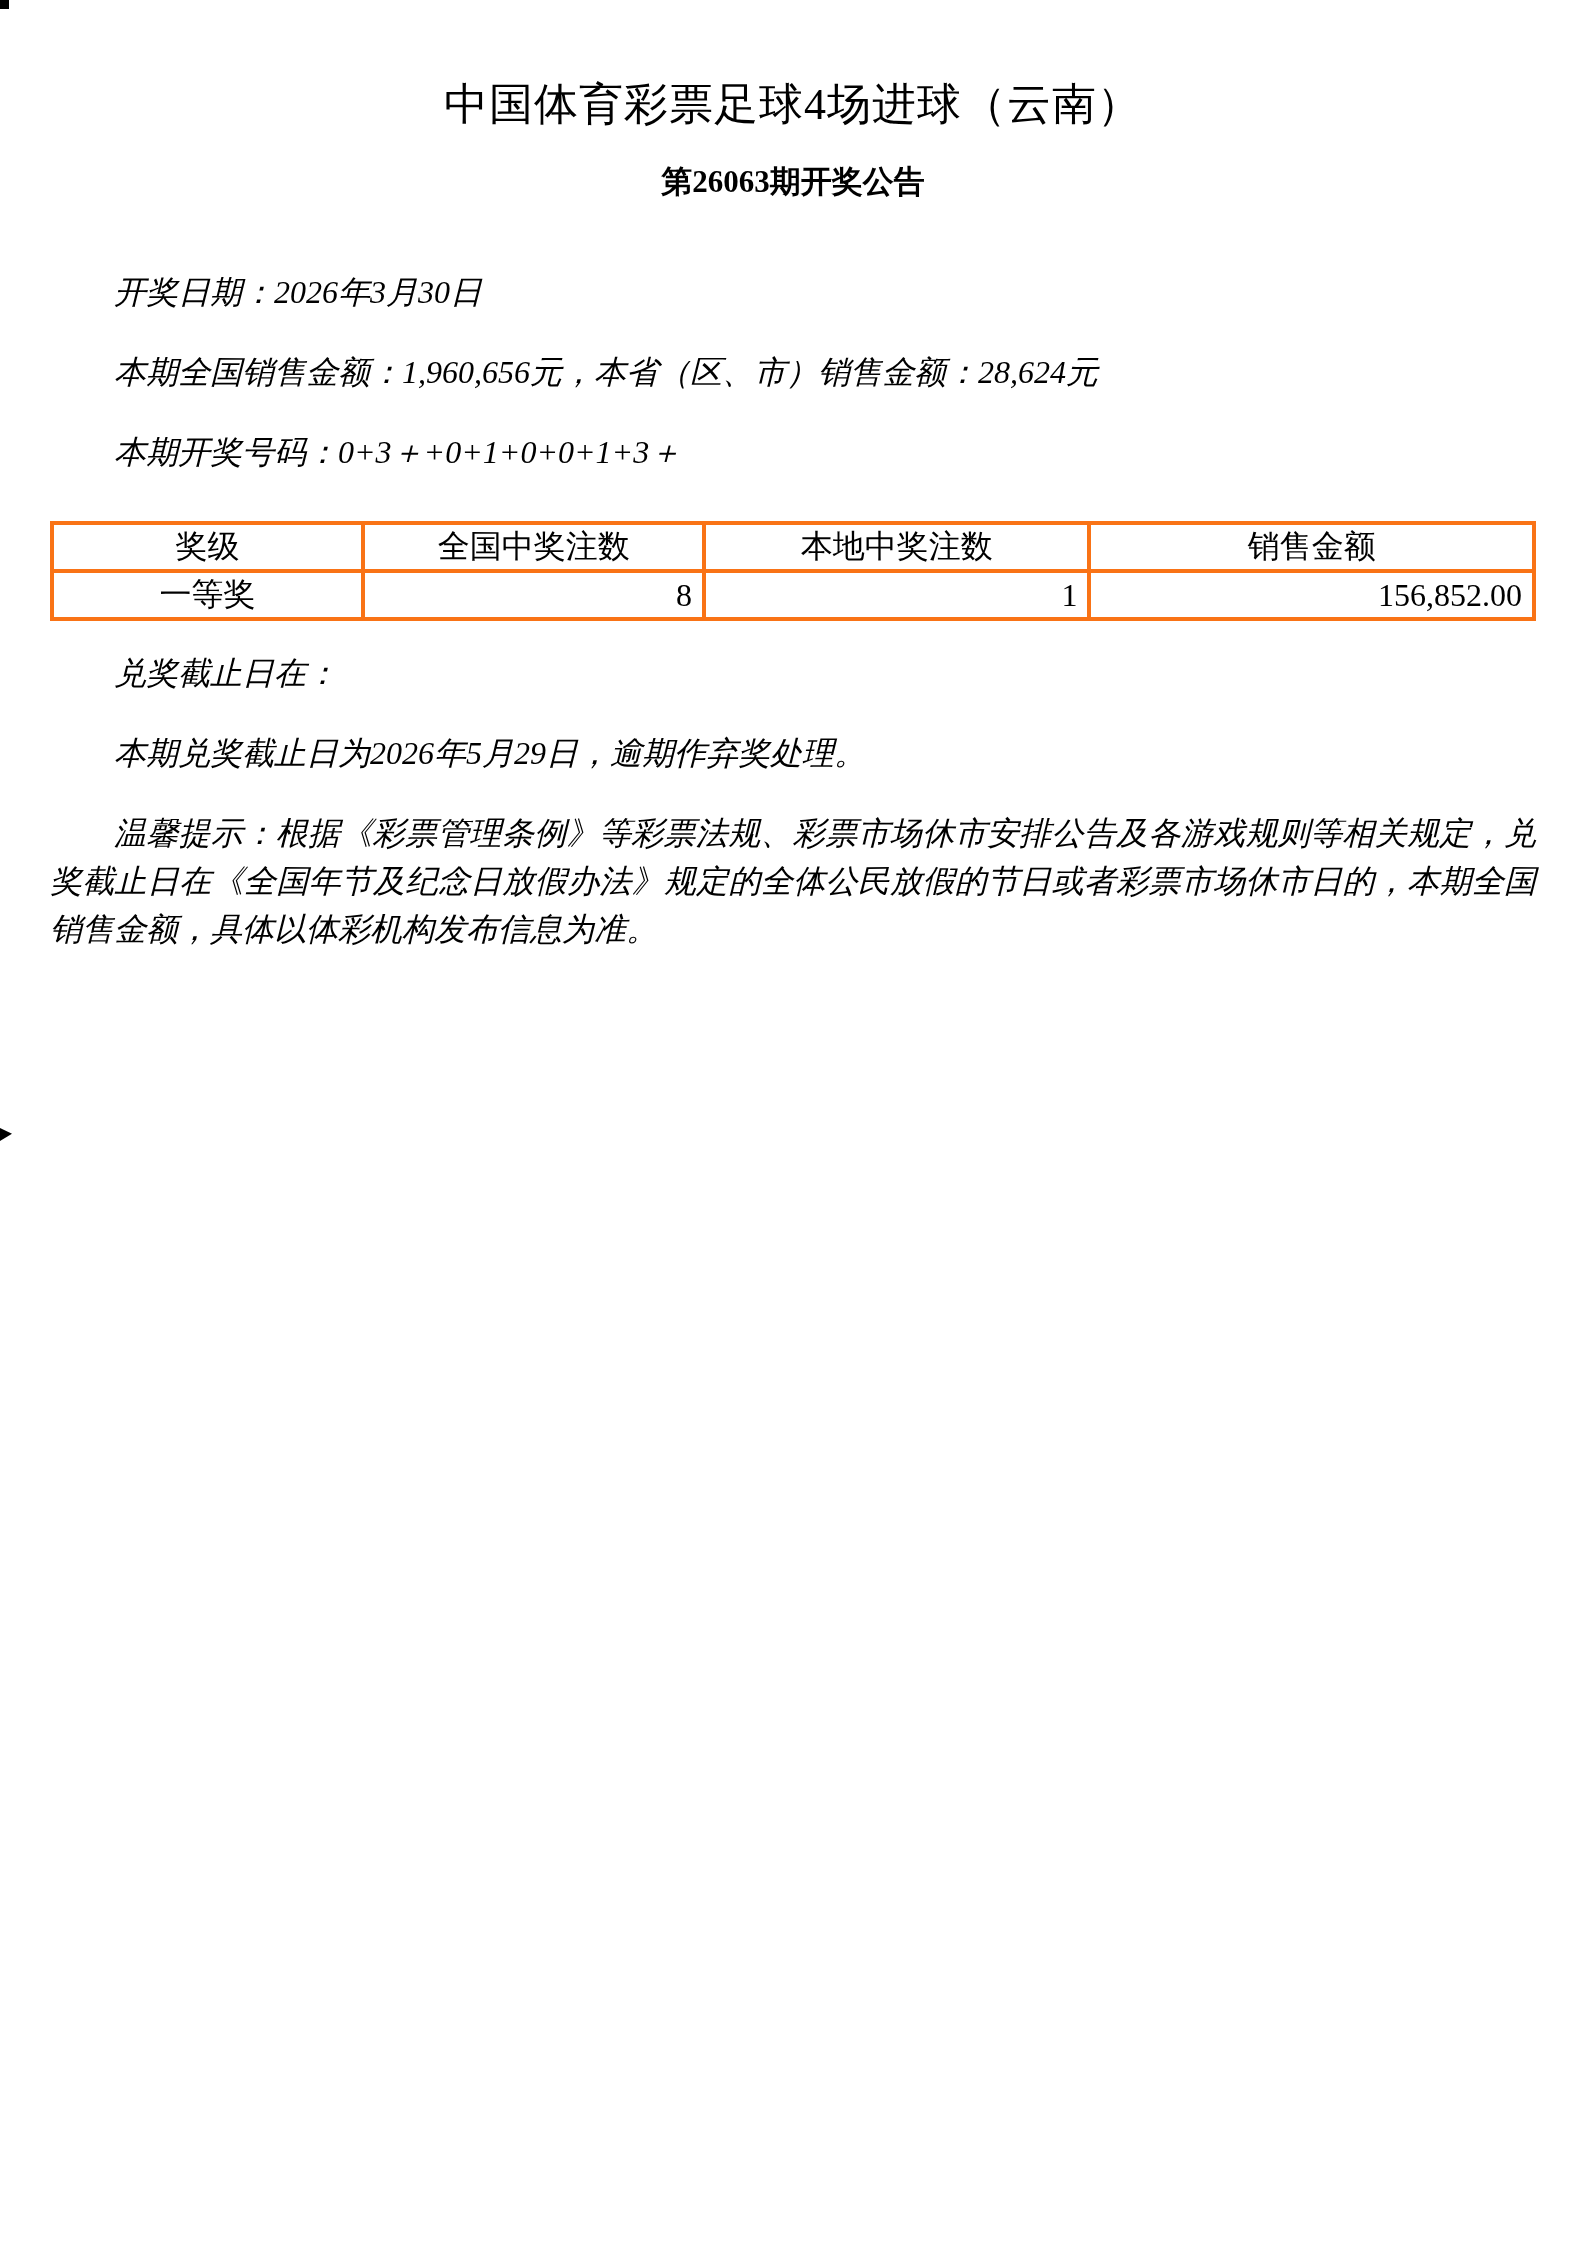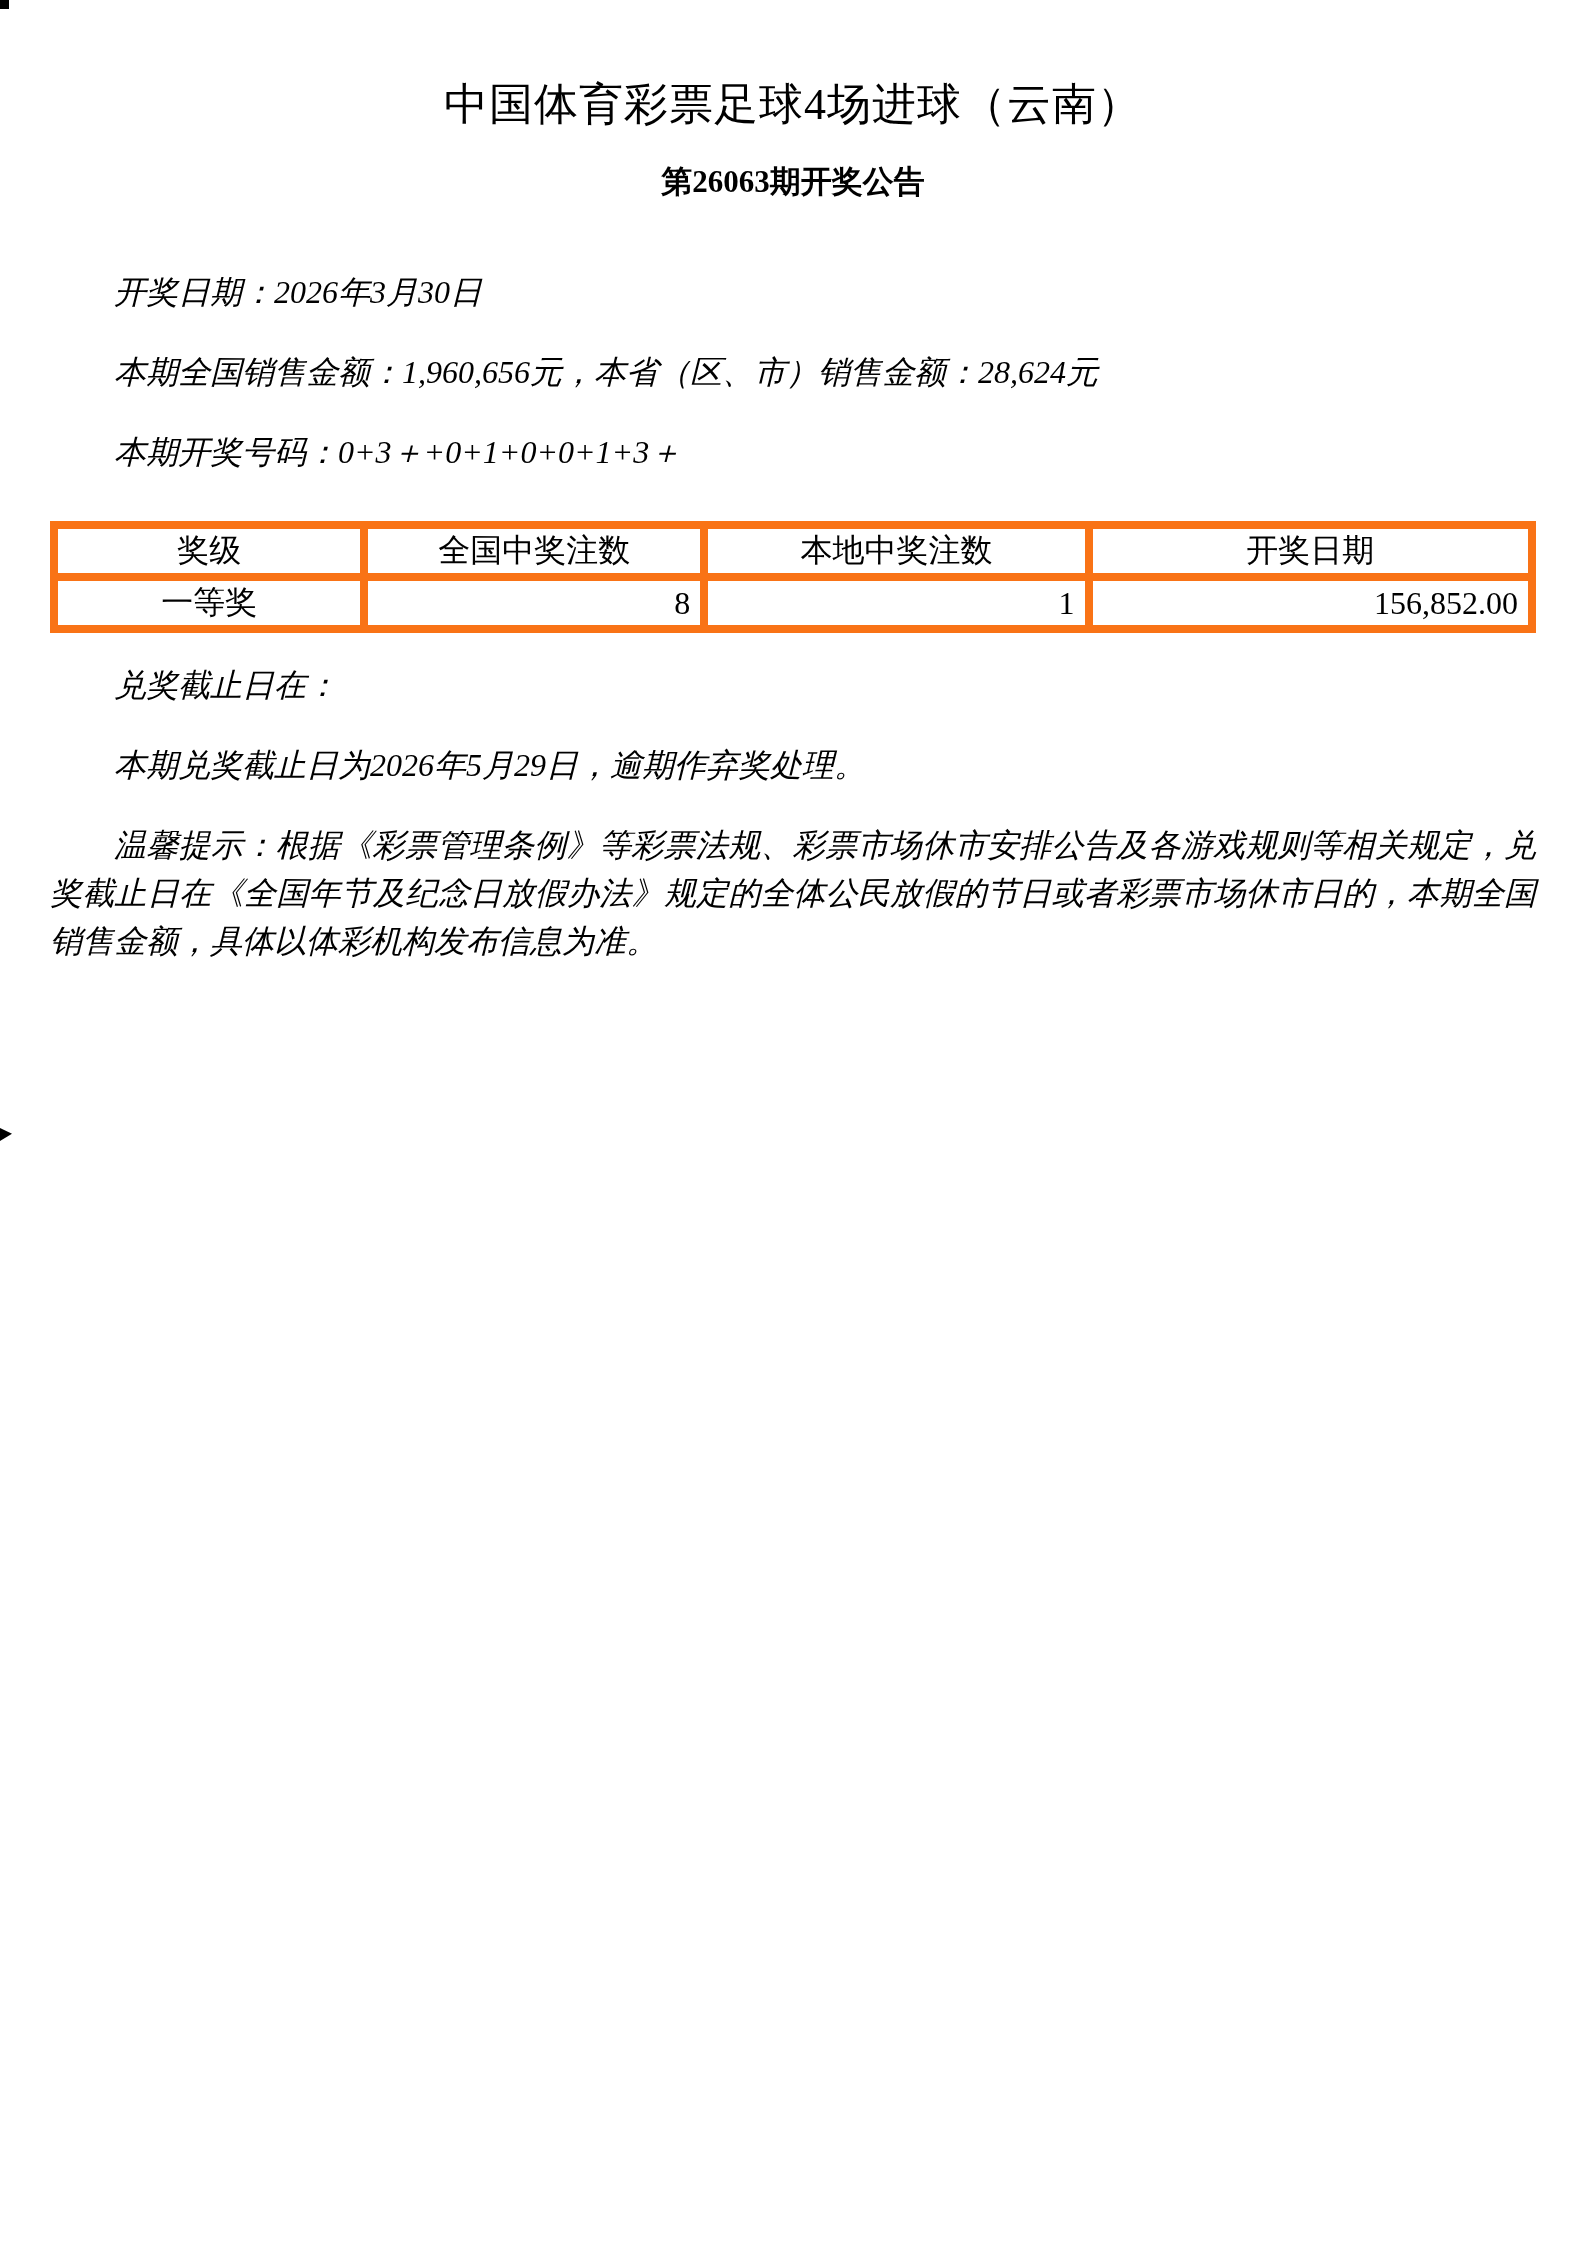--- a/index.html
+++ b/index.html
@@ -47,21 +47,21 @@
   }
   table.prize-table {
     width: 100%;
     border-collapse: collapse;
     table-layout: fixed;
     margin-top: 45px;
     margin-bottom: 28px;
     font-size: 32px;
   }
   table.prize-table th, table.prize-table td {
-    border: 8px solid #f97316;
+    border: 4px solid #f97316;
     height: 47px;
     font-weight: normal;
     padding: 0 10px;
     overflow: hidden;
     white-space: nowrap;
   }
   th.c-level, td.c-level { width: 21%; text-align: center; }
   th.c-national, td.c-national { width: 23%; }
   th.c-local, td.c-local { width: 26%; }
   th.c-prize, td.c-prize { width: 30%; }
@@ -94,21 +94,21 @@
     <p class="para">本期全国销售金额：1,960,656元，本省（区、市）销售金额：28,624元</p>
 
     <p class="para tight">本期开奖号码：0+3＋+0+1+0+0+1+3＋</p>
 
     <table class="prize-table">
       <thead>
         <tr>
           <th class="c-level center">奖级</th>
           <th class="c-national center">全国中奖注数</th>
           <th class="c-local center">本地中奖注数</th>
-          <th class="c-prize center">开奖日期</th>
+          <th class="c-prize center">销售金额</th>
         </tr>
       </thead>
       <tbody>
         <tr>
           <td class="c-level">一等奖</td>
           <td class="c-national num">8</td>
           <td class="c-local num">1</td>
           <td class="c-prize num">156,852.00</td>
         </tr>
       </tbody>

